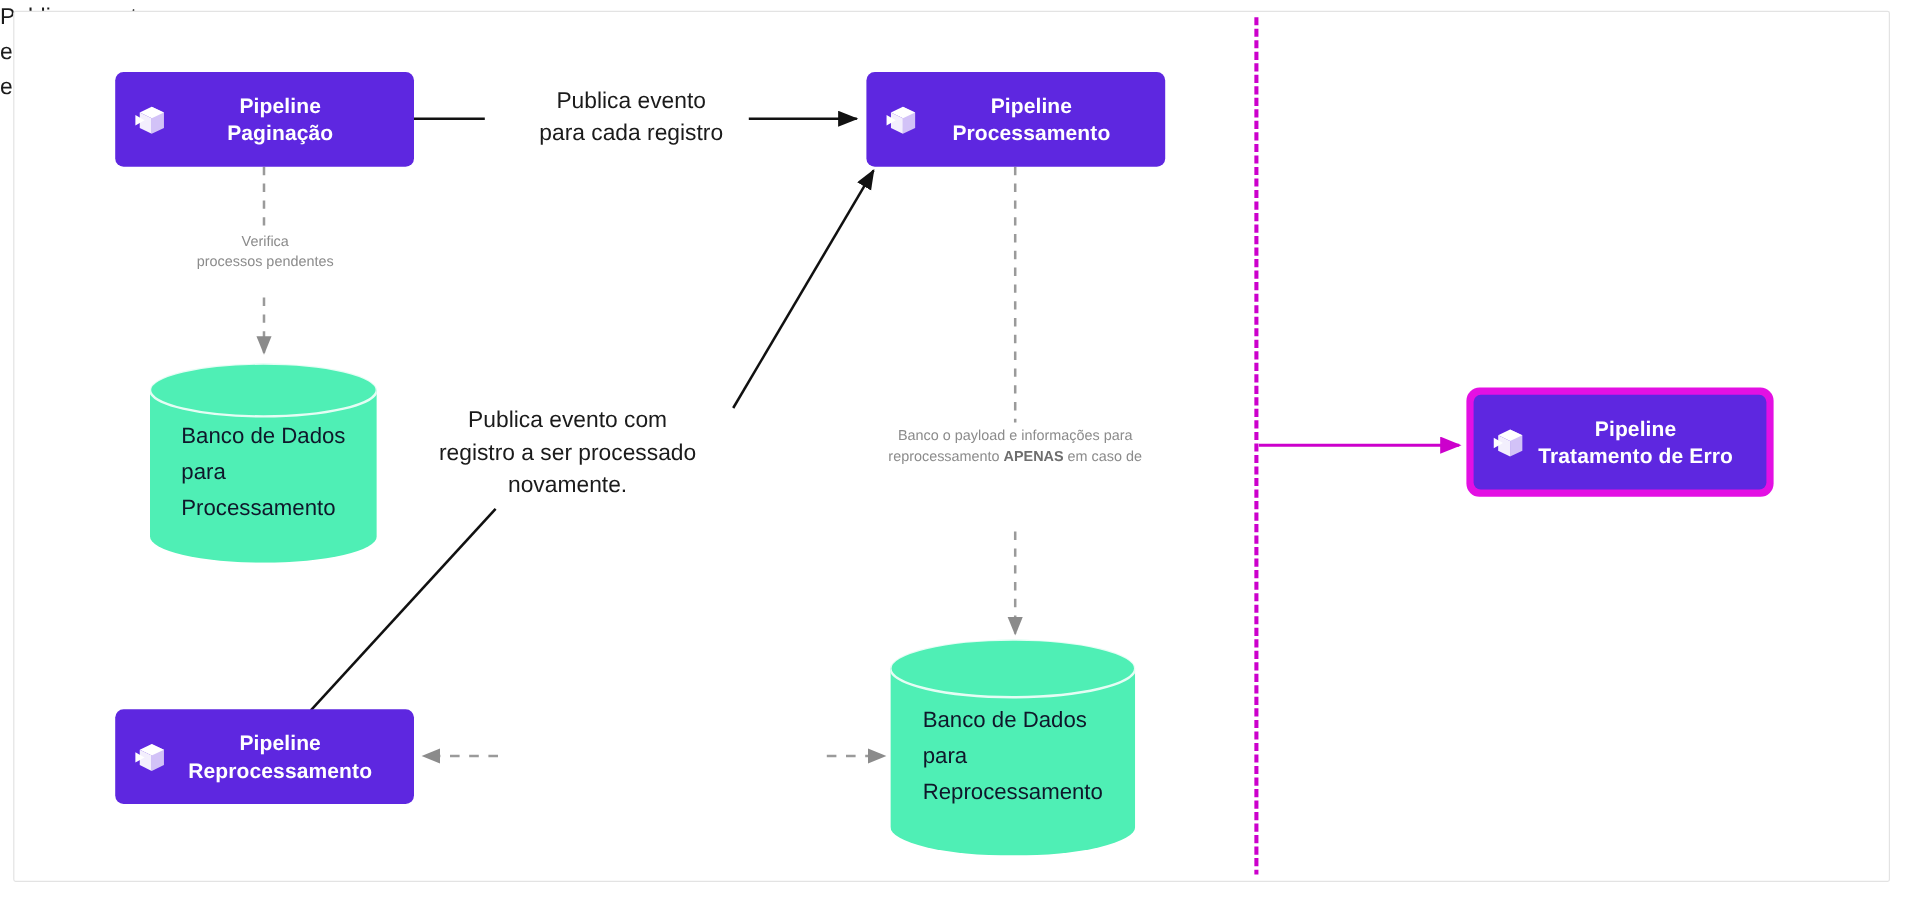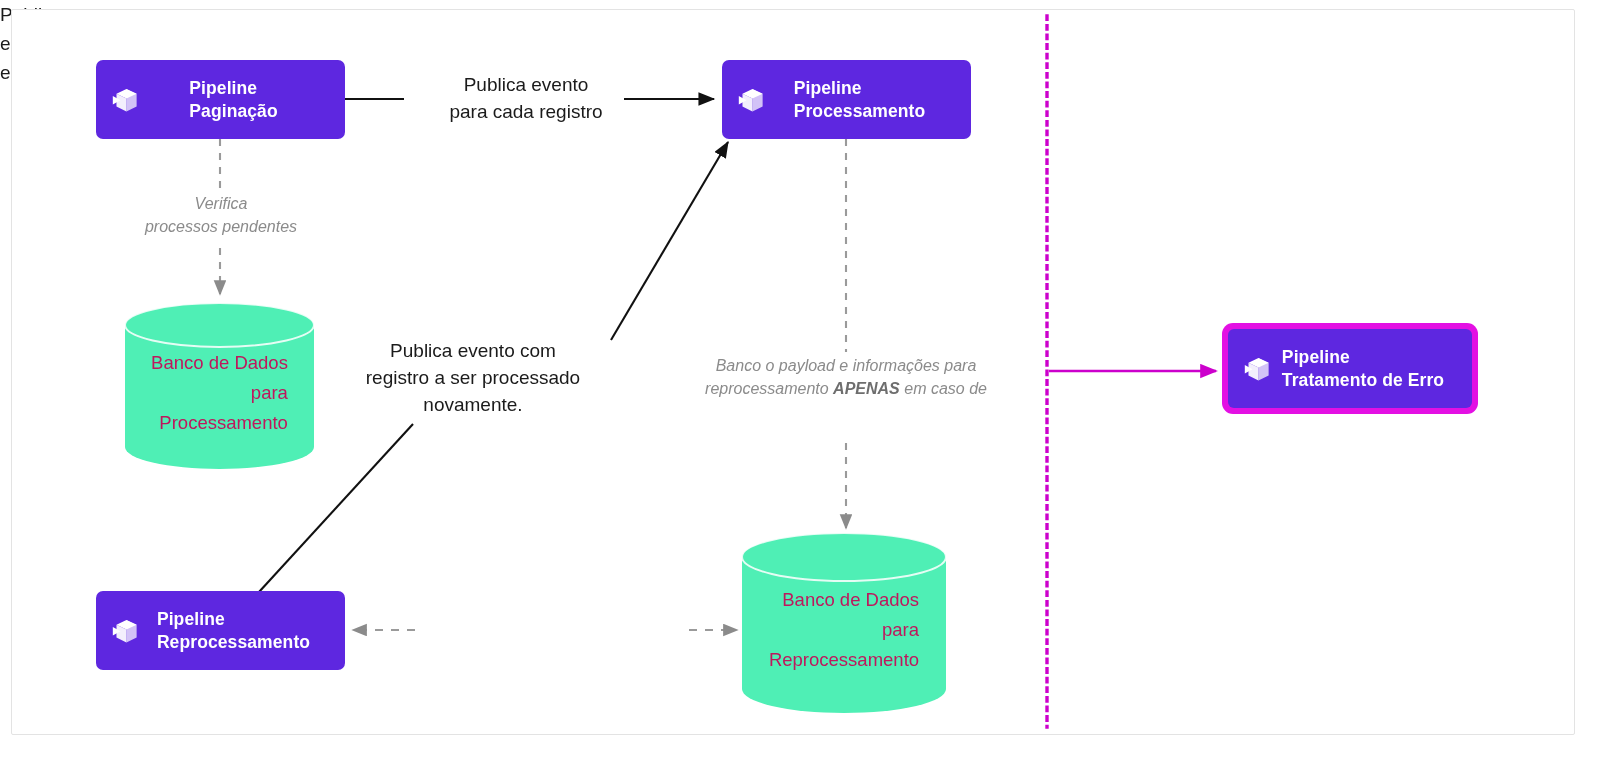--- a/index.html
+++ b/index.html
@@ -42,21 +42,21 @@
     position: absolute;
     box-sizing: border-box;
     background: #5E27E0;
     border-radius: 7px;
     display: flex;
     align-items: center;
     justify-content: center;
     color: #ffffff;
     font-weight: bold;
     line-height: 1.28;
-    text-align: left;
+    text-align: center;
   }
   .node .cube-icon {
     position: absolute;
     left: 14px;
     top: 50%;
     transform: translateY(-50%);
     width: 30px;
     height: 30px;
     display: block;
   }
@@ -102,41 +102,41 @@
   }
   .db .db-svg {
     position: absolute;
     left: 0; top: 0;
     width: 100%;
     height: 100%;
   }
   .db .db-label {
     position: relative;
     z-index: 2;
-    color: #be185d;
+    color: #0f172a;
     font-size: 18.5px;
     line-height: 1.62;
-    text-align: right;
+    text-align: left;
     font-weight: normal;
     padding-top: 14px;
   }
   .db .db-label span { display: block; }
   #db-processamento   { left: 125px; top: 303px; width: 189px; height: 166px; }
   #db-reprocessamento { left: 742px; top: 533px; width: 204px; height: 180px; }
 
   
   .edge-label {
     position: absolute;
     text-align: center;
     line-height: 1.42;
     background: transparent;
   }
   .edge-label span { display: block; }
   .edge-label.dark { color: #1b1b1b; font-size: 19px; }
-  .edge-label.grey { color: #8b8b8b; font-size: 16px; font-style: italic; }
+  .edge-label.grey { color: #8b8b8b; font-size: 12px; }
   .edge-label.grey b { color: #6e6e6e; font-weight: bold; }
 
   #lbl-publica-cada   { left: 404px; top: 72px;  width: 244px; }
   #lbl-verifica-pend  { left: 92px;  top: 193px; width: 258px; }
   #lbl-publica-novam  { left: 338px; top: 338px; width: 270px; }
   #lbl-salva-payload  { left: 648px; top: 355px; width: 396px; }
   #lbl-verifica-reg   { left: 418px; top: 598px; width: 268px; }
   #lbl-publica-erro   {
     left: 1063px; top: 372px; width: 160px;
     text-align: left; color: #1b1b1b; font-size: 19px; line-height: 1.53;

